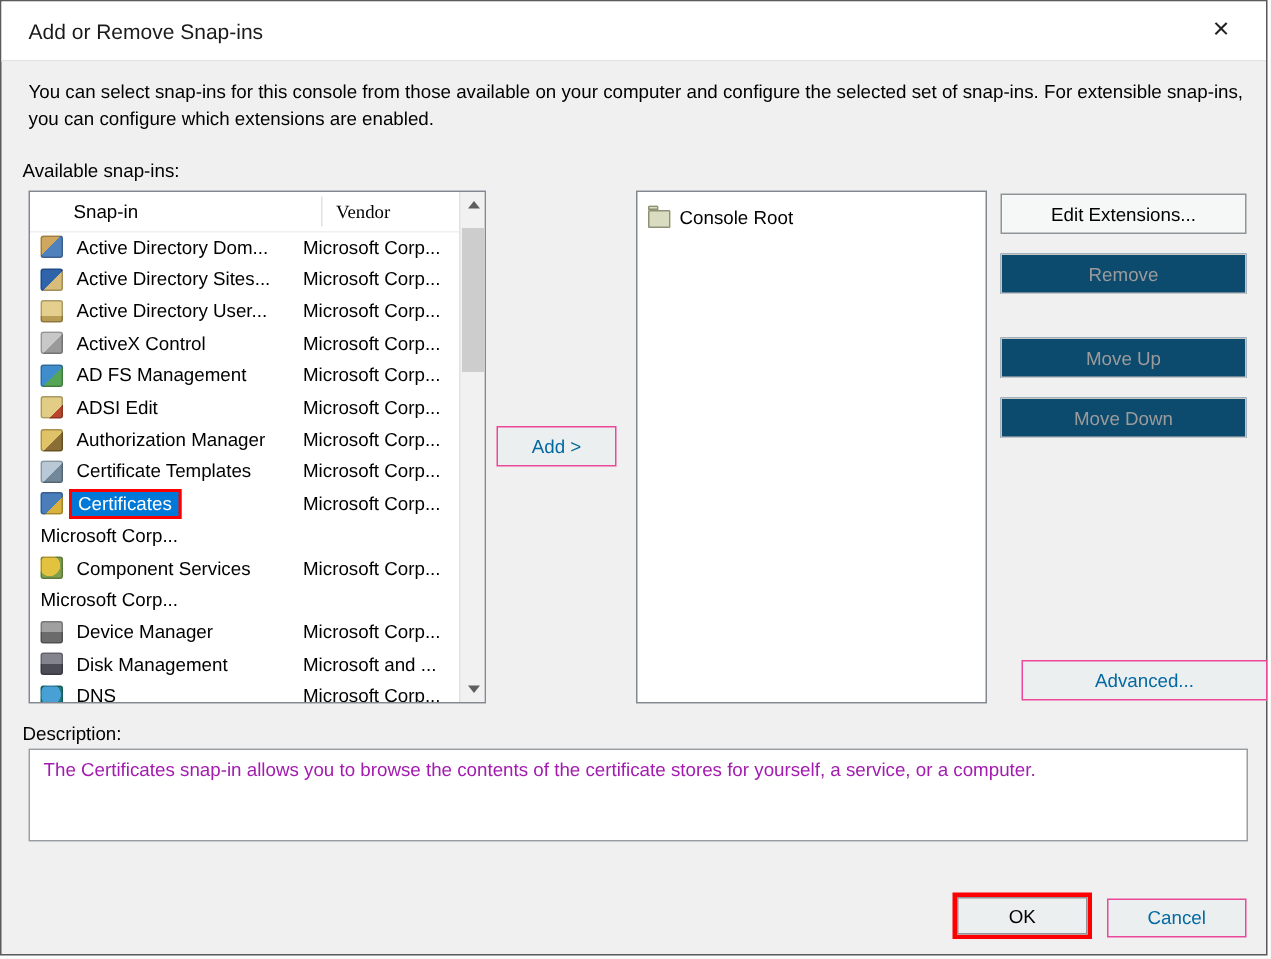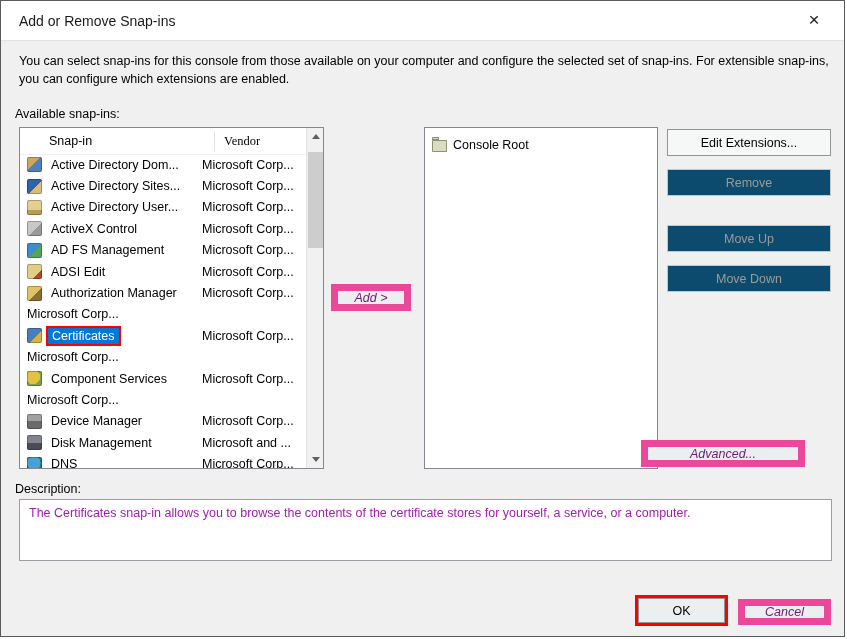--- a/index.html
+++ b/index.html
@@ -42,21 +42,21 @@
   
   .sbar{position:absolute;top:0;right:0;bottom:0;width:17px;background:#f1f1f1;border-left:1px solid #e2e2e2;box-sizing:border-box;}
   .sbtn{position:absolute;left:0;width:17px;height:17px;display:flex;align-items:center;justify-content:center;}
   .sbtn.up{top:0;} .sbtn.down{bottom:0;}
   .tri{width:0;height:0;border-left:4px solid transparent;border-right:4px solid transparent;}
   .tri.up{border-bottom:5px solid #5f5f5f;}
   .tri.down{border-top:5px solid #5f5f5f;}
   .sthumb{position:absolute;left:1px;top:24px;width:15px;height:96px;background:#cdcdcd;}
   
   .btn{position:absolute;box-sizing:border-box;font-size:12.5px;font-family:inherit;display:flex;align-items:center;justify-content:center;cursor:pointer;}
-  .btn.enabled{background:#eceff0;border:7px solid #ec4899;color:#701a75;font-style:italic;}
+  .btn.enabled{background:#eceff0;border:1px solid #ec4899;color:#0369a1;}
   .btn.light{background:#f6f8f8;border:1px solid #8f9496;}
   .btn.disabled{background:#0c4a6e;border:1px solid #c6c6c6;color:#9b9b9b;cursor:default;}
   .ok-anno{position:absolute;left:634px;top:594px;border:3px solid #fe0000;padding:0;}
   .ok-anno .btn-in{position:relative;width:87px;height:25px;background:#eceff0;border:1px solid #8f9496;box-sizing:border-box;font-size:12.5px;display:flex;align-items:center;justify-content:center;cursor:pointer;}
   .descbox{position:absolute;left:18px;top:498px;width:813px;height:62px;background:#fff;border:1px solid #9a9da1;box-sizing:border-box;font-size:12.5px;padding:6px 9px;color:#a21caf;}
   .selitem{display:flex;align-items:flex-end;height:21px;padding:3px 0 0 7px;font-size:12.5px;}
 </style>
 </head>
 <body>
 
@@ -120,20 +120,24 @@
     <div class="vcell">Microsoft Corp...</div>
   </div>
         <div class="row">
     <div class="ncell">
       <span class="icn icn-authorization-manager"></span>
       <span class="nm">Authorization Manager</span>
     </div>
     <div class="vcell">Microsoft Corp...</div>
   </div>
         <div class="row">
+    <div class="ncell">
+      <span class="icn icn-certificate-templates"></span>
+      <span class="nm">Certificate Templates</span>
+    </div>
     <div class="vcell">Microsoft Corp...</div>
   </div>
         <div class="row">
     <div class="ncell">
       <span class="icn icn-certificates"></span>
       <span class="nm sel">Certificates</span>
     </div>
     <div class="vcell">Microsoft Corp...</div>
   </div>
         <div class="row">
@@ -190,21 +194,21 @@
     <div class="selitem">
       <span class="icn icn-folder"></span>
       <span>Console Root</span>
     </div>
   </div>
 
   <div class="btn light" style="left:666px;top:128px;width:164px;height:27px;">Edit Extensions...</div>
   <div class="btn disabled" style="left:666px;top:168px;width:164px;height:27px;">Remove</div>
   <div class="btn disabled" style="left:666px;top:224px;width:164px;height:27px;">Move Up</div>
   <div class="btn disabled" style="left:666px;top:264px;width:164px;height:27px;">Move Down</div>
-  <div class="btn enabled" style="left:640px;top:439px;width:164px;height:27px;">Advanced...</div>
+  <div class="btn enabled" style="left:680px;top:439px;width:164px;height:27px;">Advanced...</div>
 
   <div class="panel-label" style="left:14px;top:481px;">Description:</div>
   <div class="descbox">The Certificates snap-in allows you to browse the contents of the certificate stores for yourself, a service, or a computer.</div>
 
   <div class="ok-anno">
     <div class="btn-in">OK</div>
   </div>
   <div class="btn enabled" style="left:737px;top:598px;width:93px;height:26px;">Cancel</div>
 
 </div>

